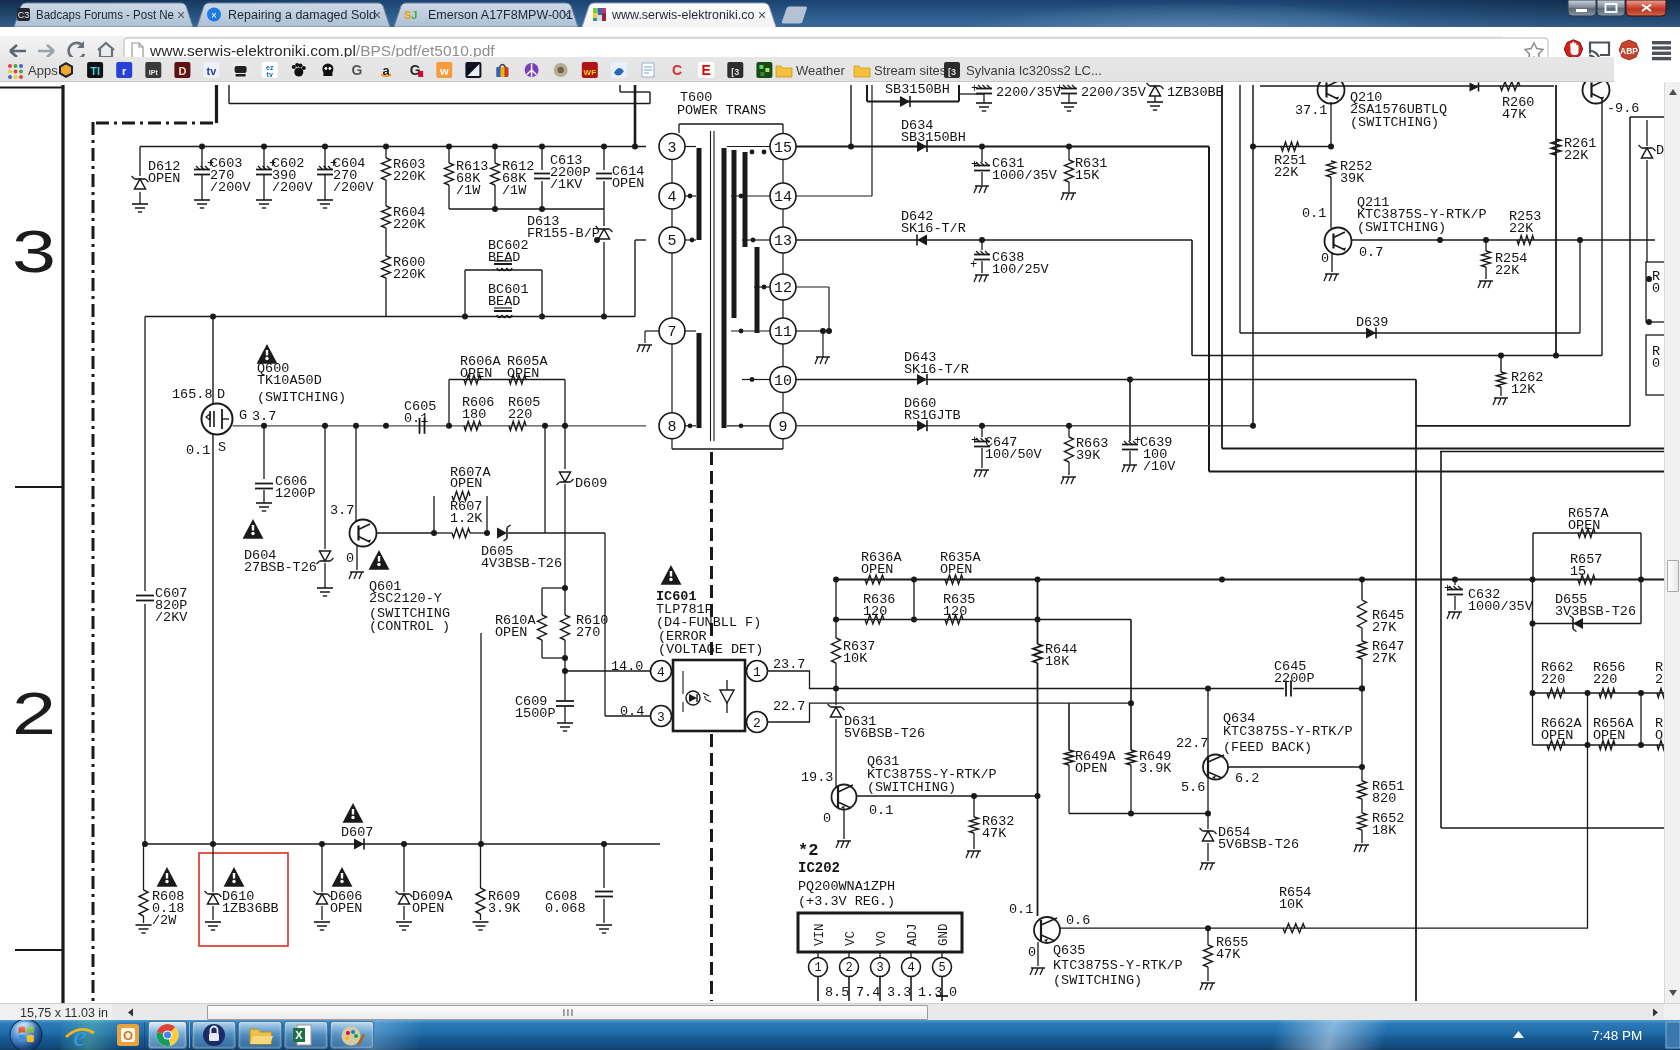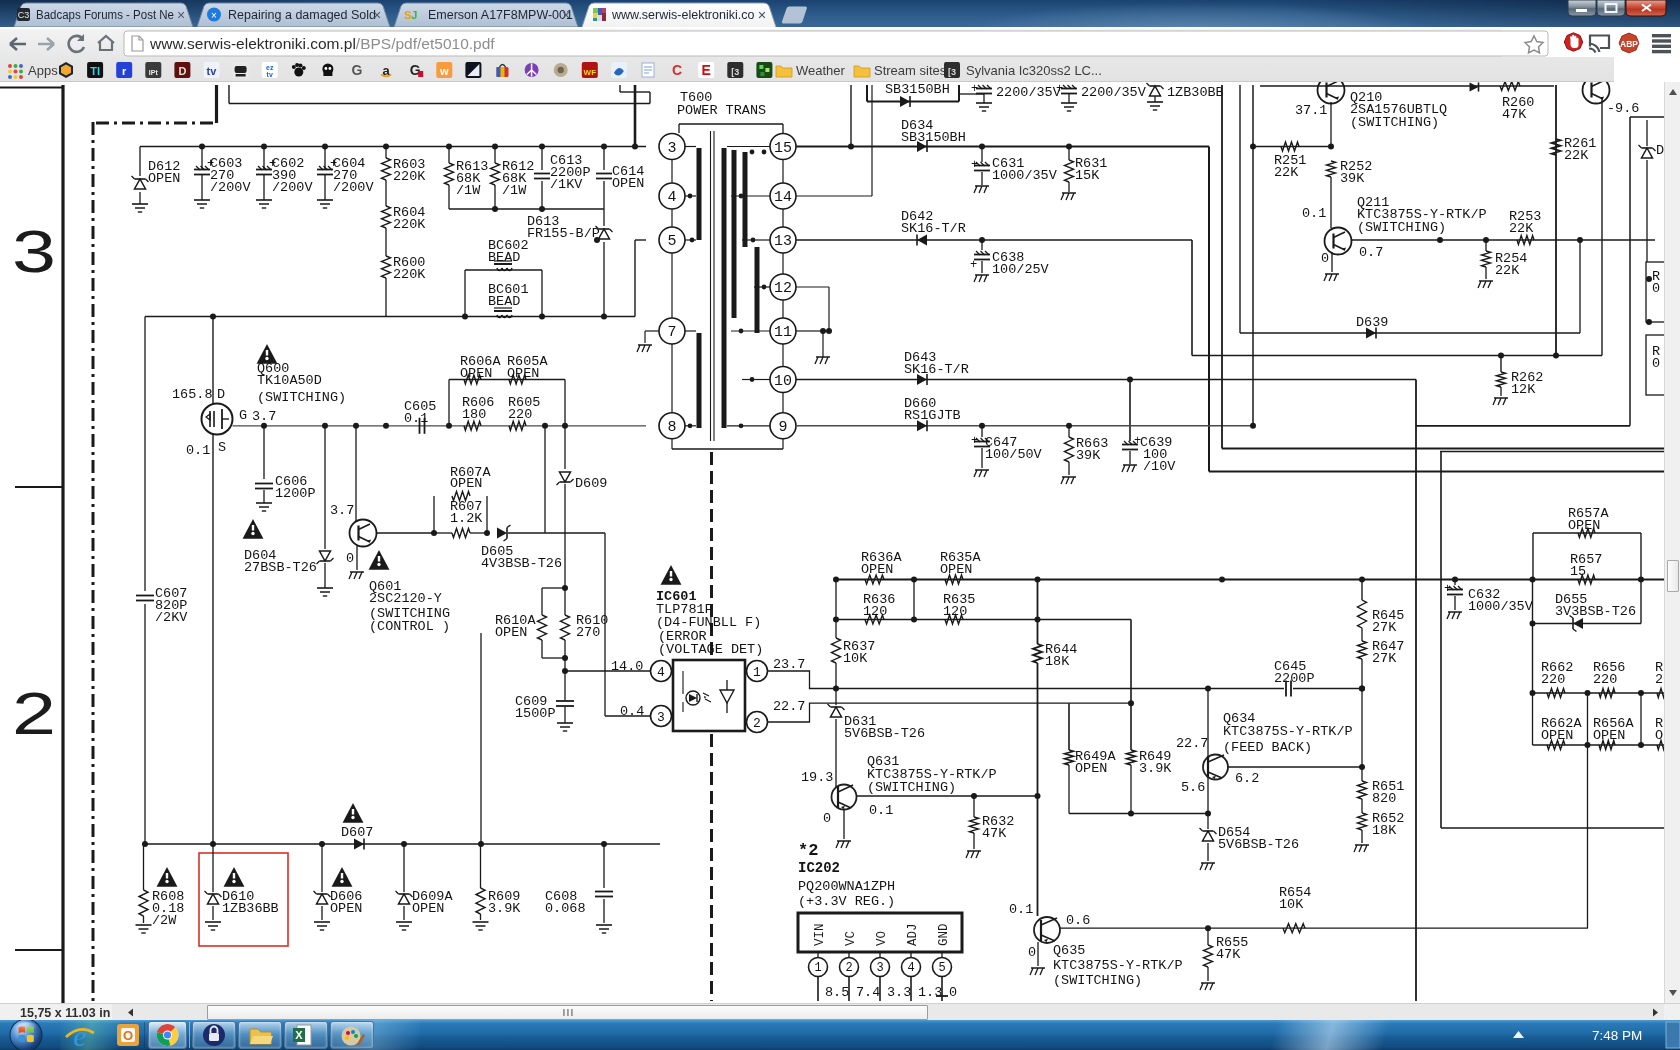--- a/index.html
+++ b/index.html
@@ -2,28 +2,28 @@
 <html><head><meta charset="utf-8"><style>
 * { margin:0; padding:0; box-sizing:border-box; }
 body { width:1680px; height:1050px; overflow:hidden; position:relative;
   font-family:"Liberation Sans", sans-serif; background:#fff; }
 #tabbar { position:absolute; left:0; top:0; width:1680px; height:27px;
   background:linear-gradient(180deg,#1b4271 0%, #24517f 30%, #2f5d8c 60%, #3a6899 100%); }
 #tabglare { position:absolute; left:0; top:0; width:1680px; height:27px;
   background:radial-gradient(ellipse 300px 40px at 1195px 125%, rgba(175,200,228,.32), rgba(130,165,200,.12) 62%, rgba(0,0,0,0) 78%),
              radial-gradient(ellipse 420px 60px at 20px -8px, rgba(8,20,38,.55), rgba(0,0,0,0) 75%),
              radial-gradient(ellipse 540px 70px at 1680px -10px, rgba(6,18,36,.6), rgba(0,0,0,0) 78%); }
-#toolbar { position:absolute; left:0; top:29px; width:1502px; height:30px;
+#toolbar { position:absolute; left:0; top:36px; width:1502px; height:30px;
   background:linear-gradient(180deg,#f3f3f3,#e7e7e7);padding-left:47px; }
 #bookbar { position:absolute; left:0; top:57px; width:1614px; height:25px;
   background:linear-gradient(180deg,#e7e7e7,#e3e3e3); border-bottom:1px solid #c9c9c9; }
 #content { position:absolute; left:0; top:82px; width:1664px; height:921px; background:#fff; }
 #vscroll { position:absolute; left:1664px; top:82px; width:16px; height:921px; background:#f0f0f0; border-left:1px solid #d8d8d8; }
 #vthumb { position:absolute; left:2px; top:478px; width:12px; height:32px; background:linear-gradient(90deg,#fdfdfd,#e8e8e8); border:1px solid #a8a8a8; border-radius:1px; }
-#statusrow { position:absolute; left:0; top:1003px; width:1680px; height:17px; background:#f0f0f0; border-top:1px solid #d0d0d0;font-weight:bold; }
+#statusrow { position:absolute; left:0; top:1003px; width:1680px; height:17px; background:#f0f0f0; border-top:1px solid #d0d0d0; }
 #hgroove { position:absolute; left:112px; top:0px; width:1552px; height:17px; background:#e9e9e9; }
 #hthumb { position:absolute; left:207px; top:1px; width:721px; height:15px; background:linear-gradient(180deg,#fcfcfc,#ececec); border:1px solid #9c9c9c; border-radius:1px; }
 #taskbar { position:absolute; left:0; top:1020px; width:1680px; height:30px;
   background:linear-gradient(180deg,#4c9bd4 0%, #2b79b6 12%, #1f6ba8 45%, #185c95 58%, #124c80 90%, #0f3c67 100%); }
 .streak { position:absolute; top:0; height:30px; }
 .tbtn { position:absolute; top:1px; height:28px; border:1px solid #4d7396; border-radius:3px;
   background:linear-gradient(180deg, rgba(225,240,252,.75), rgba(150,195,230,.45) 45%, rgba(110,160,205,.35)); box-shadow:inset 0 0 3px rgba(255,255,255,.6); }
 text { white-space:pre; }
 </style></head>
 <body>

